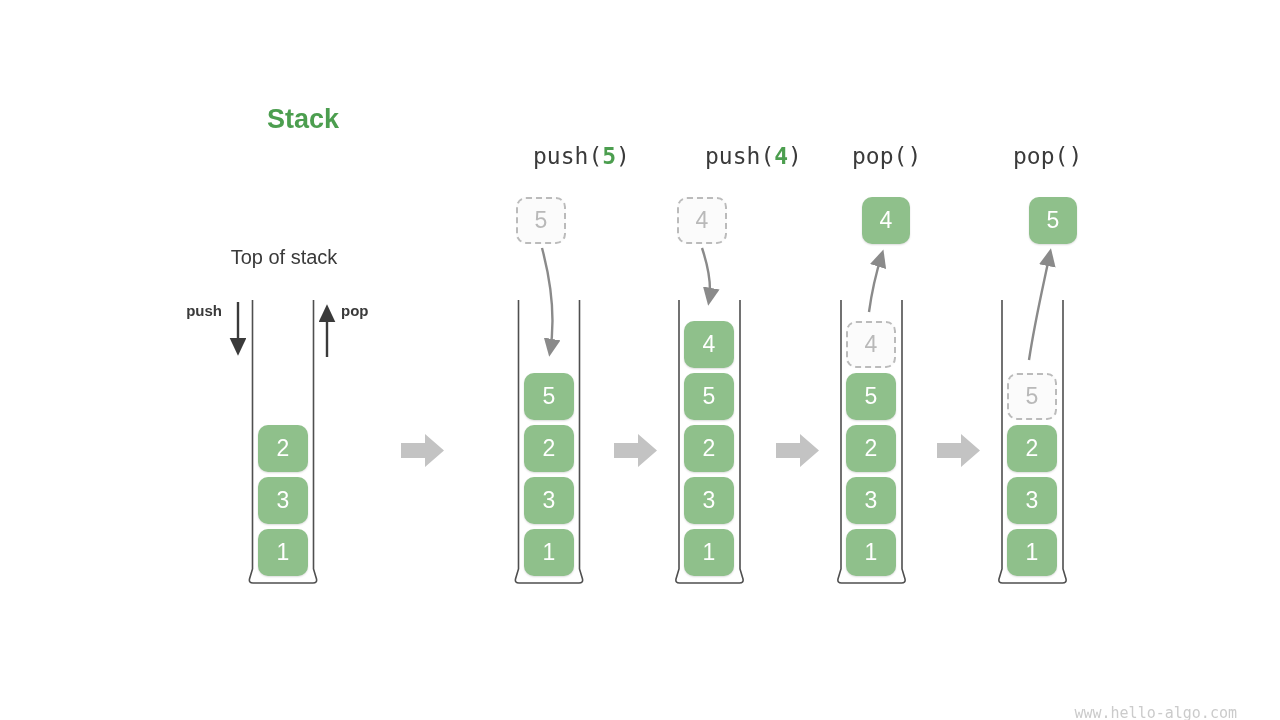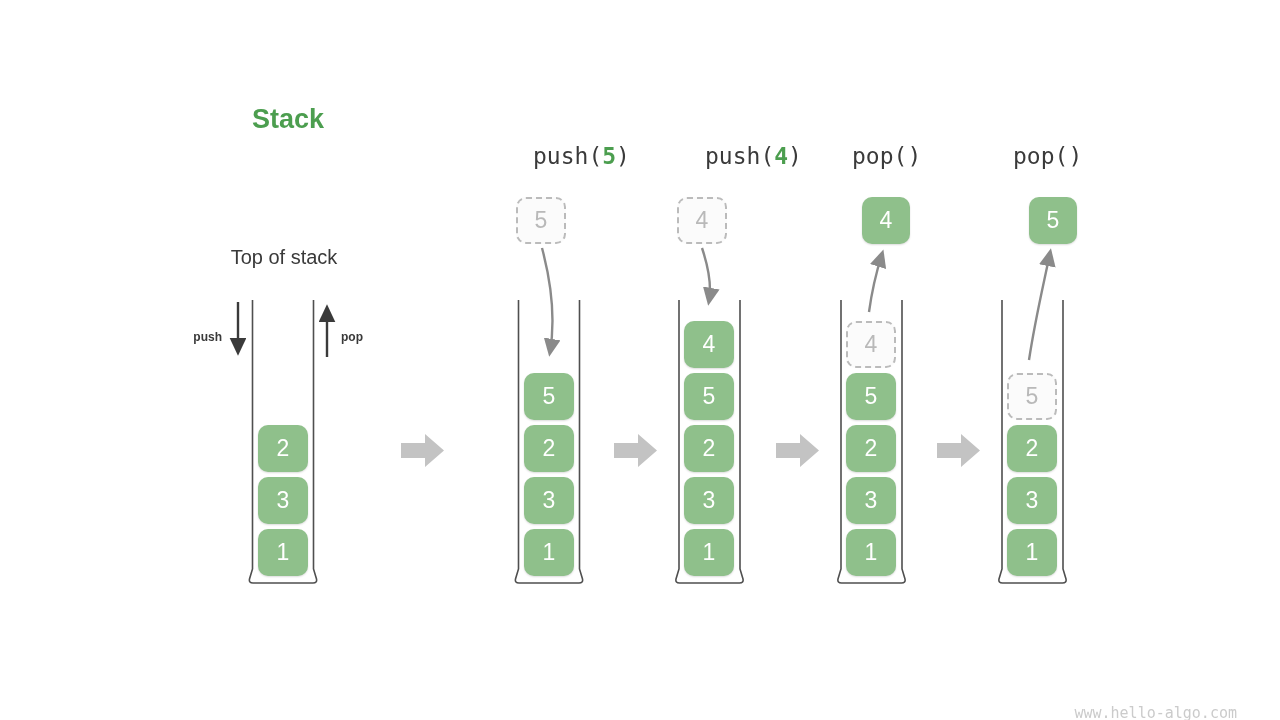--- a/index.html
+++ b/index.html
@@ -22,25 +22,25 @@
         background:var(--green-box);color:var(--cell-text);
         display:flex;align-items:center;justify-content:center;
         font-size:23px;box-shadow:0 1px 2px rgba(0,0,0,.14);}
   .cell.float{width:48px;}
   .cell.ghost{background:var(--ghost-fill);color:var(--ghost-text);
         border:2px dashed var(--ghost-border);width:46px;height:43px;box-shadow:none;}
   .op-header{position:absolute;top:143px;z-index:2;
         font-family:"DejaVu Sans Mono","Liberation Mono",monospace;
         font-size:23px;color:var(--text-dark);white-space:pre;}
   .op-header .arg{color:var(--green-accent);font-weight:bold;}
-  .diagram-title{position:absolute;left:252px;top:104px;font-size:27px;font-weight:bold;
+  .diagram-title{position:absolute;left:267px;top:104px;font-size:27px;font-weight:bold;
         color:var(--green-accent);z-index:2;}
   .stack-label{position:absolute;left:164px;width:240px;text-align:center;
         font-size:20px;font-weight:normal;color:var(--text-dark);z-index:2;}
-  .io-label{position:absolute;top:330px;font-size:12px;font-weight:bold;
+  .io-label{position:absolute;top:302px;font-size:15px;font-weight:bold;
         color:var(--text-dark);z-index:2;}
   #push-label{left:150px;width:72px;text-align:right;}
   #pop-label{left:341px;}
   .watermark{position:absolute;right:43px;top:704px;font-size:15px;
         font-family:"DejaVu Sans Mono","Liberation Mono",monospace;
         color:var(--watermark);z-index:2;}
 </style>
 </head>
 <body>
 

